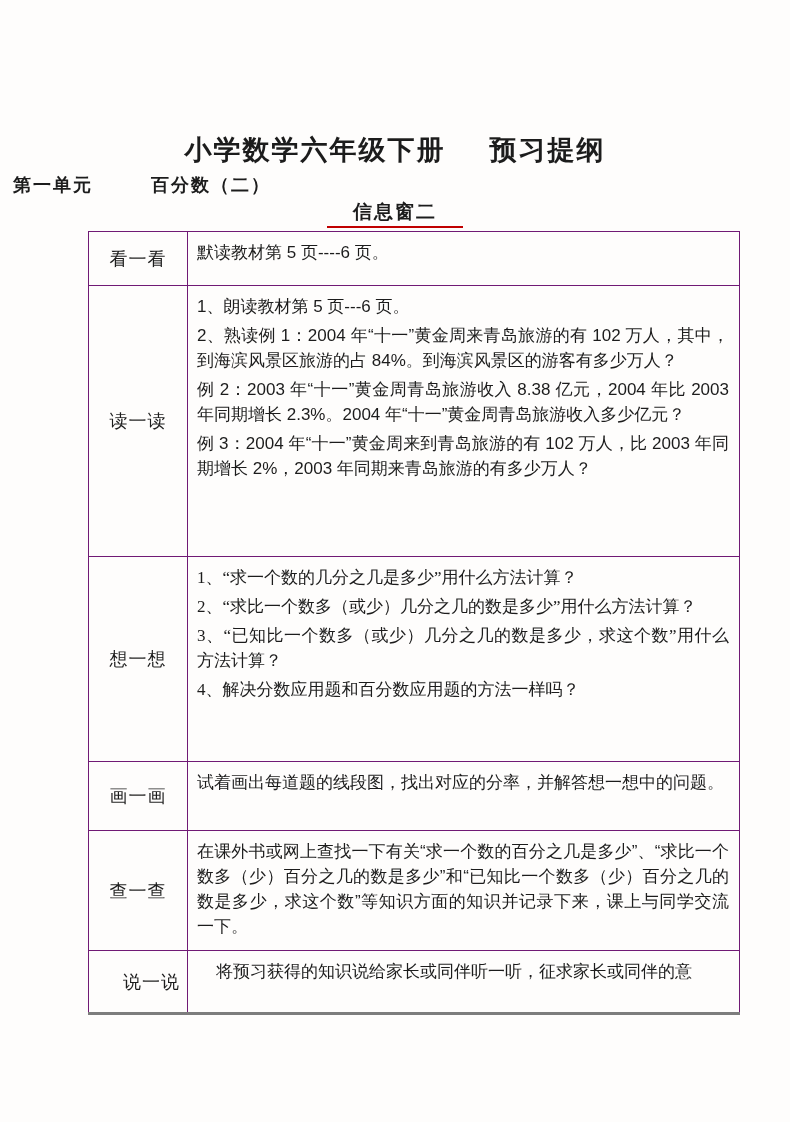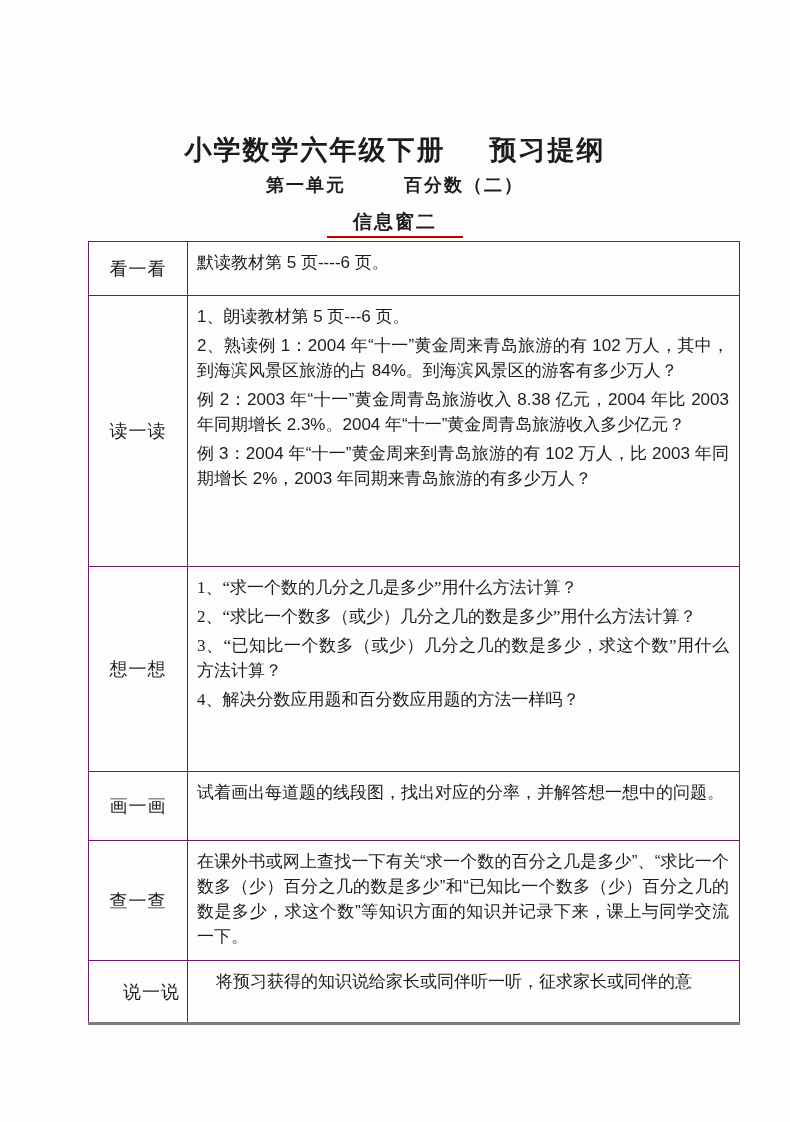--- a/index.html
+++ b/index.html
@@ -19,28 +19,28 @@
     padding-top: 132px;
     text-align: center;
     font-size: 27px;
     font-weight: bold;
     letter-spacing: 2px;
     white-space: nowrap;
   }
   .title-gap { display: inline-block; width: 44px; }
   .doc-subtitle {
     margin-top: 5px;
-    text-align: center;
     font-size: 18px;
     font-weight: bold;
     letter-spacing: 2px;
     white-space: nowrap;
+    margin-left: 13px;
   }
   .subtitle-gap { display: inline-block; width: 58px; }
-  .section-line { text-align: center; margin-top: 12px; }
+  .section-line { text-align: center; margin-top: 2px; }
   .section-header {
     display: inline-block;
     font-size: 19px;
     font-weight: bold;
     letter-spacing: 2px;
     border-bottom: 2px solid #c00000;
     padding: 0 26px 1px 26px;
   }
   table.preview {
     border-collapse: collapse;

